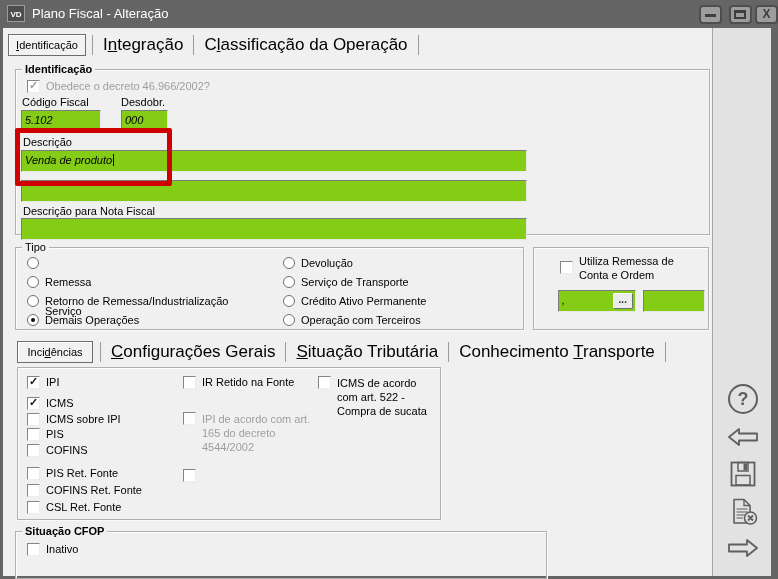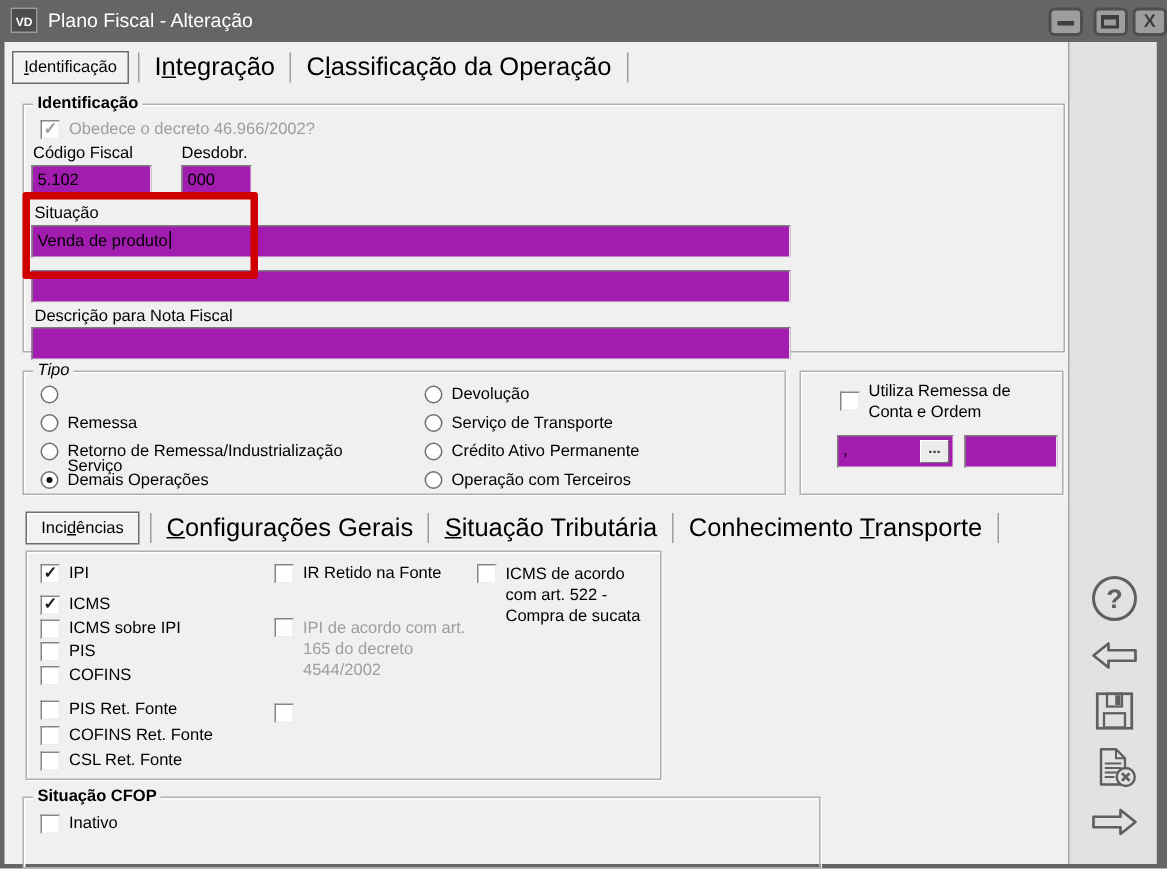--- a/index.html
+++ b/index.html
@@ -12,21 +12,21 @@
   .winbtn .box{position:absolute;left:3px;top:3px;width:12px;height:9px;border:2px solid #3e3e3e;border-top-width:3px;box-sizing:border-box;}
   .winbtn .x{position:absolute;left:0;top:0;width:19px;height:15px;text-align:center;font-size:12px;font-weight:bold;color:#3e3e3e;line-height:15px;}
   .client{position:absolute;left:3px;top:28px;width:768px;height:548px;background:#f0f0f0;}
   .side-panel{position:absolute;left:712px;top:28px;width:59px;height:548px;background:#e2e2e2;border-left:1px solid #a5a5a5;box-sizing:border-box;}
   .lbl{position:absolute;font-size:11px;color:#000;white-space:nowrap;line-height:13px;}
   .dis-t{color:#9e9e9e;}
   .wrap{white-space:normal;line-height:14px;}
   .grp{position:absolute;border:1px solid #b0b0b0;box-shadow:inset 1px 1px 0 #fdfdfd,1px 1px 0 #fafafa;box-sizing:border-box;}
   .glab{position:absolute;top:-8px;left:6px;background:#f0f0f0;padding:0 3px;font-size:11px;line-height:14px;white-space:nowrap;}
   .bold{font-weight:bold;}
-  .field{position:absolute;background:#a21caf;border:1px solid;border-color:#7c7c7c #e8e8e8 #e8e8e8 #7c7c7c;font-size:11px;padding:3px 0 0 3px;box-sizing:border-box;color:#000;overflow:hidden;}
+  .field{position:absolute;background:#84cc16;border:1px solid;border-color:#7c7c7c #e8e8e8 #e8e8e8 #7c7c7c;font-size:11px;padding:3px 0 0 3px;box-sizing:border-box;color:#000;overflow:hidden;font-style:italic;}
   .caret{display:inline-block;width:1px;height:12px;background:#000;vertical-align:-2px;margin-left:1px;}
   .cb{position:absolute;width:13px;height:13px;background:#fff;border:1px solid;border-color:#858585 #ececec #ececec #858585;box-sizing:border-box;}
   .cb.checked::after{content:"\2713";position:absolute;left:1px;top:-2px;font-size:11px;font-weight:bold;color:#1b1b1b;}
   .cb.dis{background:#fdfdfd;}
   .cb.dis.checked::after{color:#9e9e9e;}
   .radio{position:absolute;width:12px;height:12px;border-radius:50%;background:#fff;border:1px solid #6f6f6f;box-sizing:border-box;}
   .radio.sel::after{content:"";position:absolute;left:3px;top:3px;width:4px;height:4px;border-radius:50%;background:#0d0d0d;}
   .tabs{position:absolute;display:flex;align-items:center;height:23px;}
   .tab-active{display:flex;align-items:center;justify-content:center;height:22px;background:#f2f2f2;border:1px solid #6d6d6d;box-shadow:inset 1px 1px 0 #fff;font-size:11px;box-sizing:border-box;}
   .tab{font-size:17px;padding:0 10px;white-space:nowrap;}
@@ -71,29 +71,29 @@
   <div class="grp" style="left:15px;top:69px;width:695px;height:166px;">
     <div class="glab bold">Identificação</div>
   </div>
   <div class="cb checked dis" style="left:27px;top:80px;"></div>
   <div class="lbl dis-t" style="left:46px;top:80px;">Obedece o decreto 46.966/2002?</div>
   <div class="lbl" style="left:22px;top:96px;">Código Fiscal</div>
   <div class="field" style="left:21px;top:110px;width:80px;height:21px;">5.102</div>
   <div class="lbl" style="left:121px;top:96px;">Desdobr.</div>
   <div class="field" style="left:121px;top:110px;width:47px;height:21px;">000</div>
 
-  <div class="lbl" style="left:23px;top:136px;">Situação</div>
+  <div class="lbl" style="left:23px;top:136px;">Descrição</div>
   <div class="field" style="left:21px;top:150px;width:506px;height:22px;"><span>Venda de produto</span><span class="caret"></span></div>
   <div class="field" style="left:21px;top:180px;width:506px;height:22px;"></div>
   <div class="lbl" style="left:23px;top:205px;">Descrição para Nota Fiscal</div>
   <div class="field" style="left:21px;top:218px;width:506px;height:22px;"></div>
 
   <div class="annot" style="left:15px;top:128px;width:147px;height:48px;"></div>
 
-  <div class="grp" style="left:15px;top:247px;width:509px;height:83px;font-style:italic;">
+  <div class="grp" style="left:15px;top:247px;width:509px;height:83px;">
     <div class="glab">Tipo</div>
   </div>
   <div class="radio" style="left:27px;top:257px;"></div>
   <div class="lbl" style="left:45px;top:257px;margin-top:48px;">Serviço</div>
   <div class="radio" style="left:27px;top:276px;"></div>
   <div class="lbl" style="left:45px;top:276px;">Remessa</div>
   <div class="radio" style="left:27px;top:295px;"></div>
   <div class="lbl" style="left:45px;top:295px;">Retorno de Remessa/Industrialização</div>
   <div class="radio sel" style="left:27px;top:314px;"></div>
   <div class="lbl" style="left:45px;top:314px;">Demais Operações</div>

